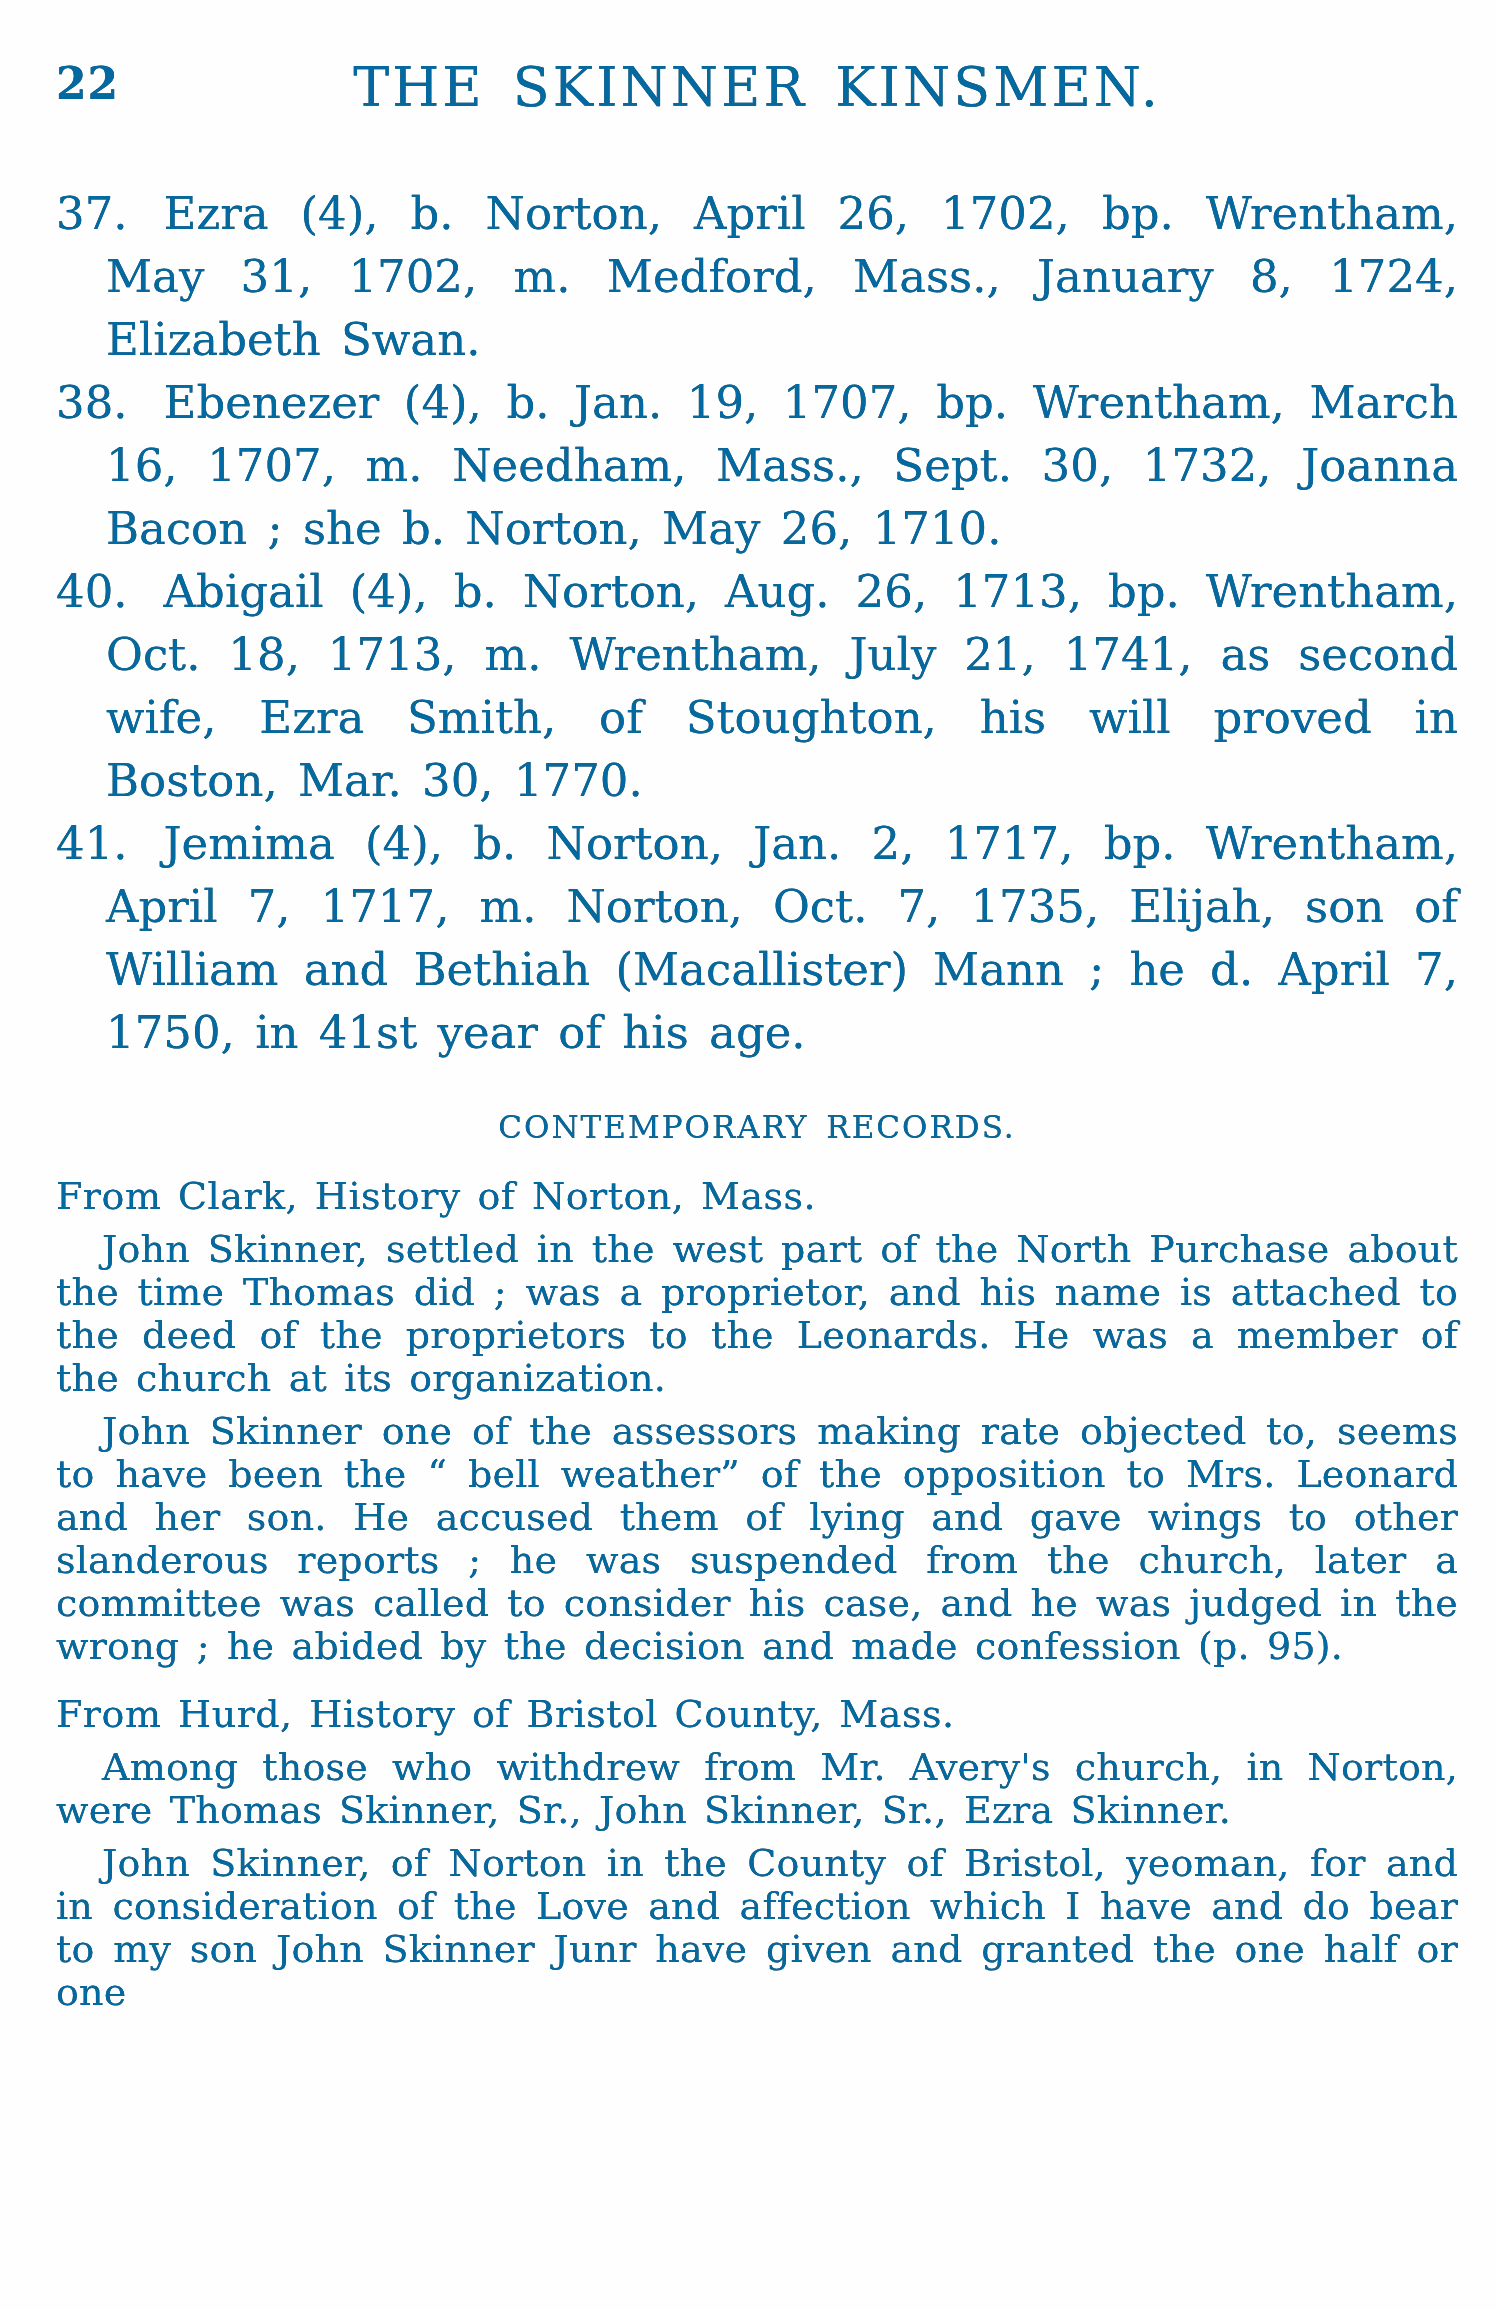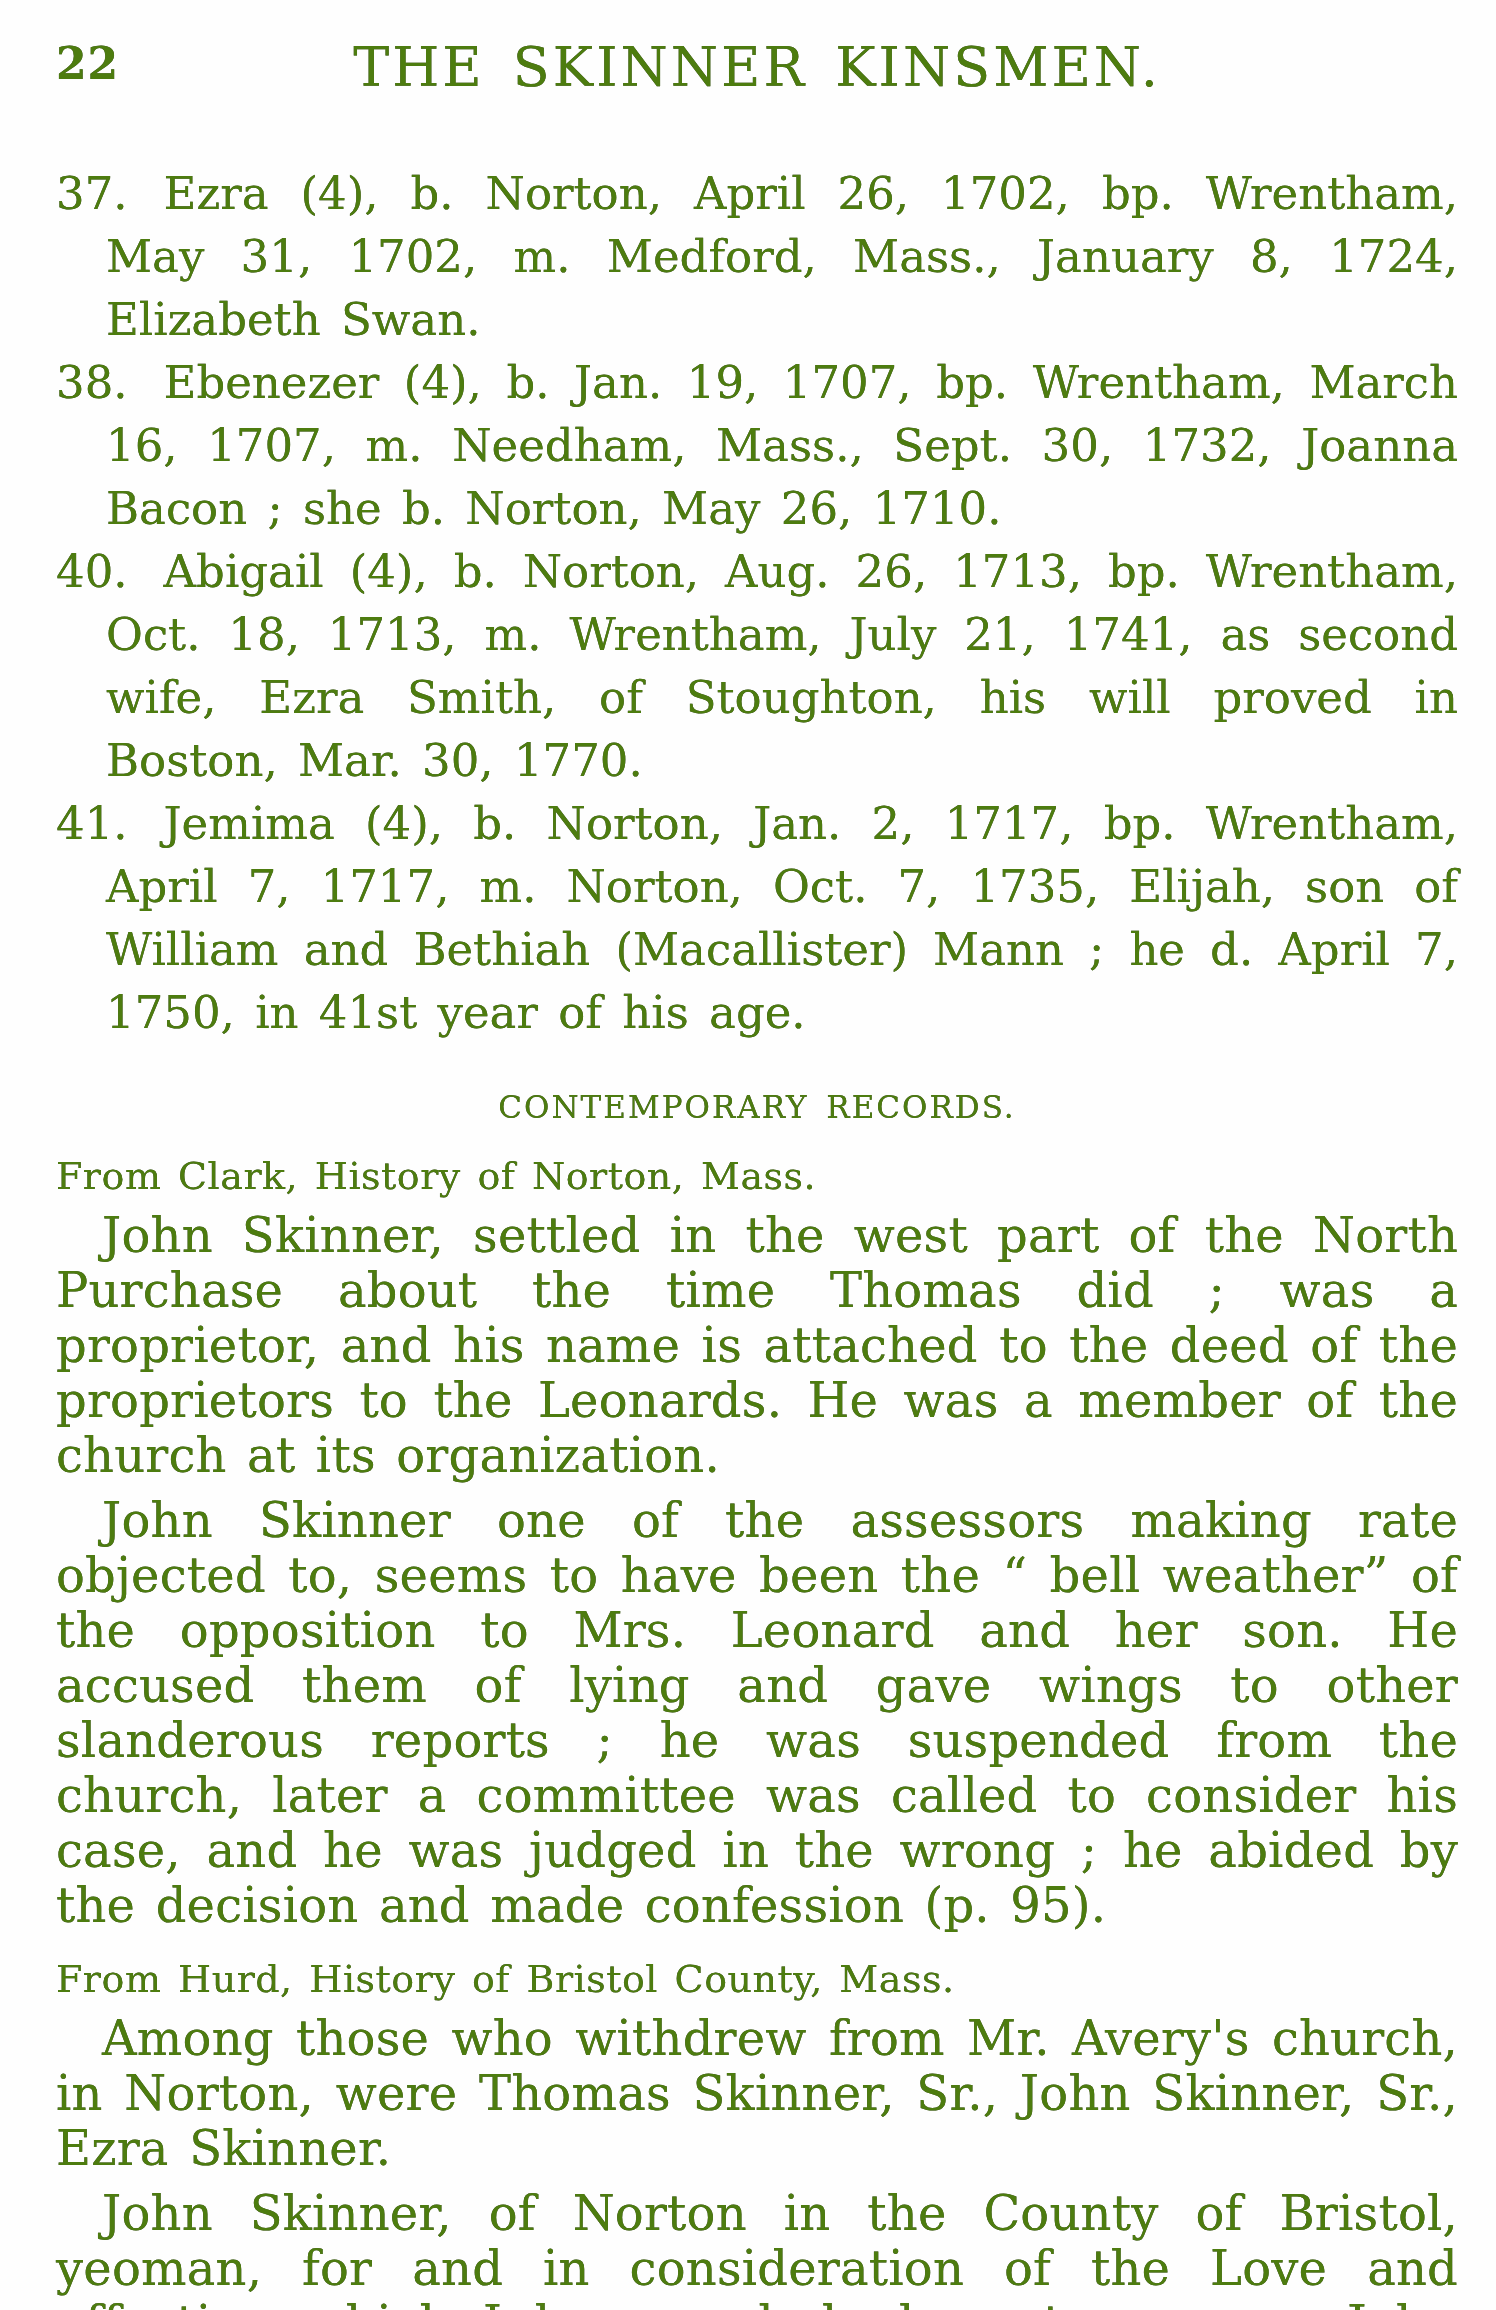--- a/index.html
+++ b/index.html
@@ -3,24 +3,24 @@
 <meta charset="utf-8">
 <style>
   html, body { margin: 0; padding: 0; background: #ffffff; }
   .page {
     position: relative;
     width: 1496px;
     height: 2310px;
     background: #fefefe;
     overflow: hidden;
     font-family: "DejaVu Serif", "Liberation Serif", serif;
-    color: #4d7c0f;
+    color: #0369a1;
     text-shadow: 0 0 0.6px rgba(10,10,10,0.75);
     box-sizing: border-box;
-    padding: 36px 38px 0 56px;
+    padding: 56px 38px 0 56px;
   }
   .page-header {
     position: relative;
     text-align: center;
     height: 56px;
   }
   .page-number {
     position: absolute;
     left: 0;
     top: 2px;
@@ -63,22 +63,22 @@
     margin: 24px 0 0 0;
     text-align: left;
     font-size: 38px;
     font-weight: normal;
     letter-spacing: 0.5px;
     word-spacing: 4px;
     line-height: 44px;
   }
   .body-para {
     margin: 10px 0 0 0;
-    font-size: 48px;
-    line-height: 55px;
+    font-size: 38px;
+    line-height: 43px;
     text-align: justify;
     text-indent: 46px;
     word-spacing: 5px;
     letter-spacing: 0.2px;
   }
 </style>
 </head>
 <body>
 
 <div class="page">

